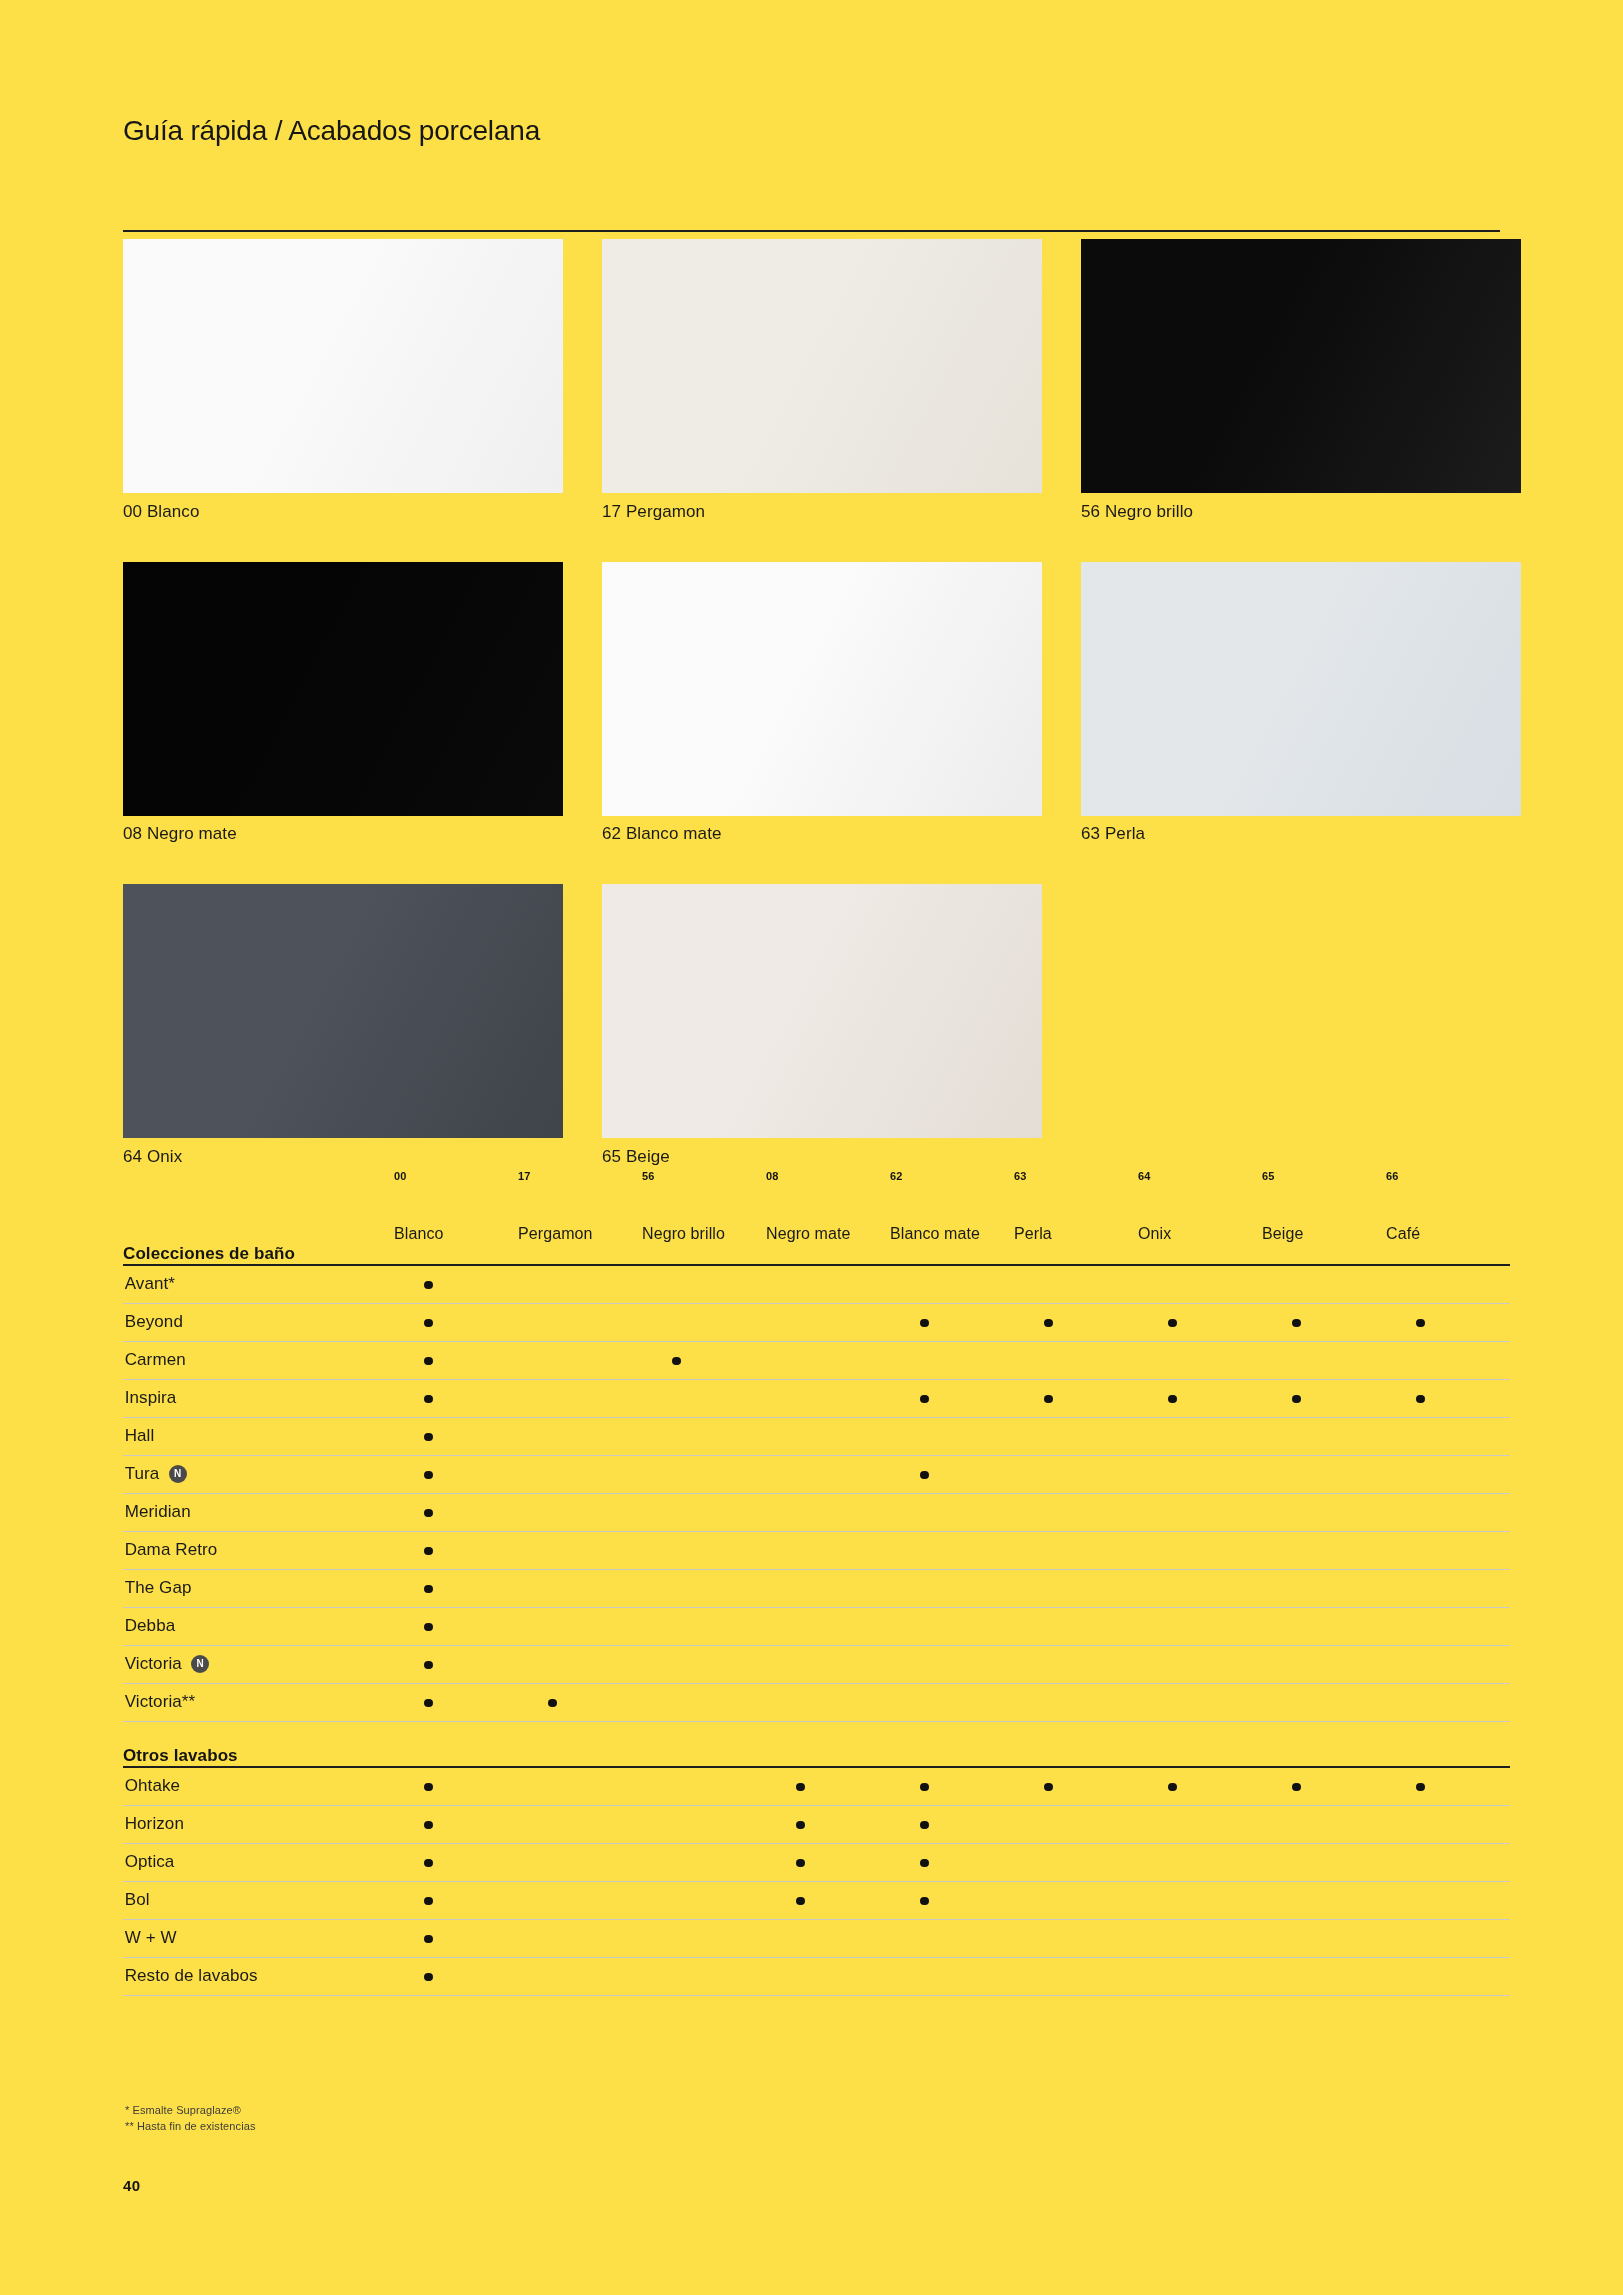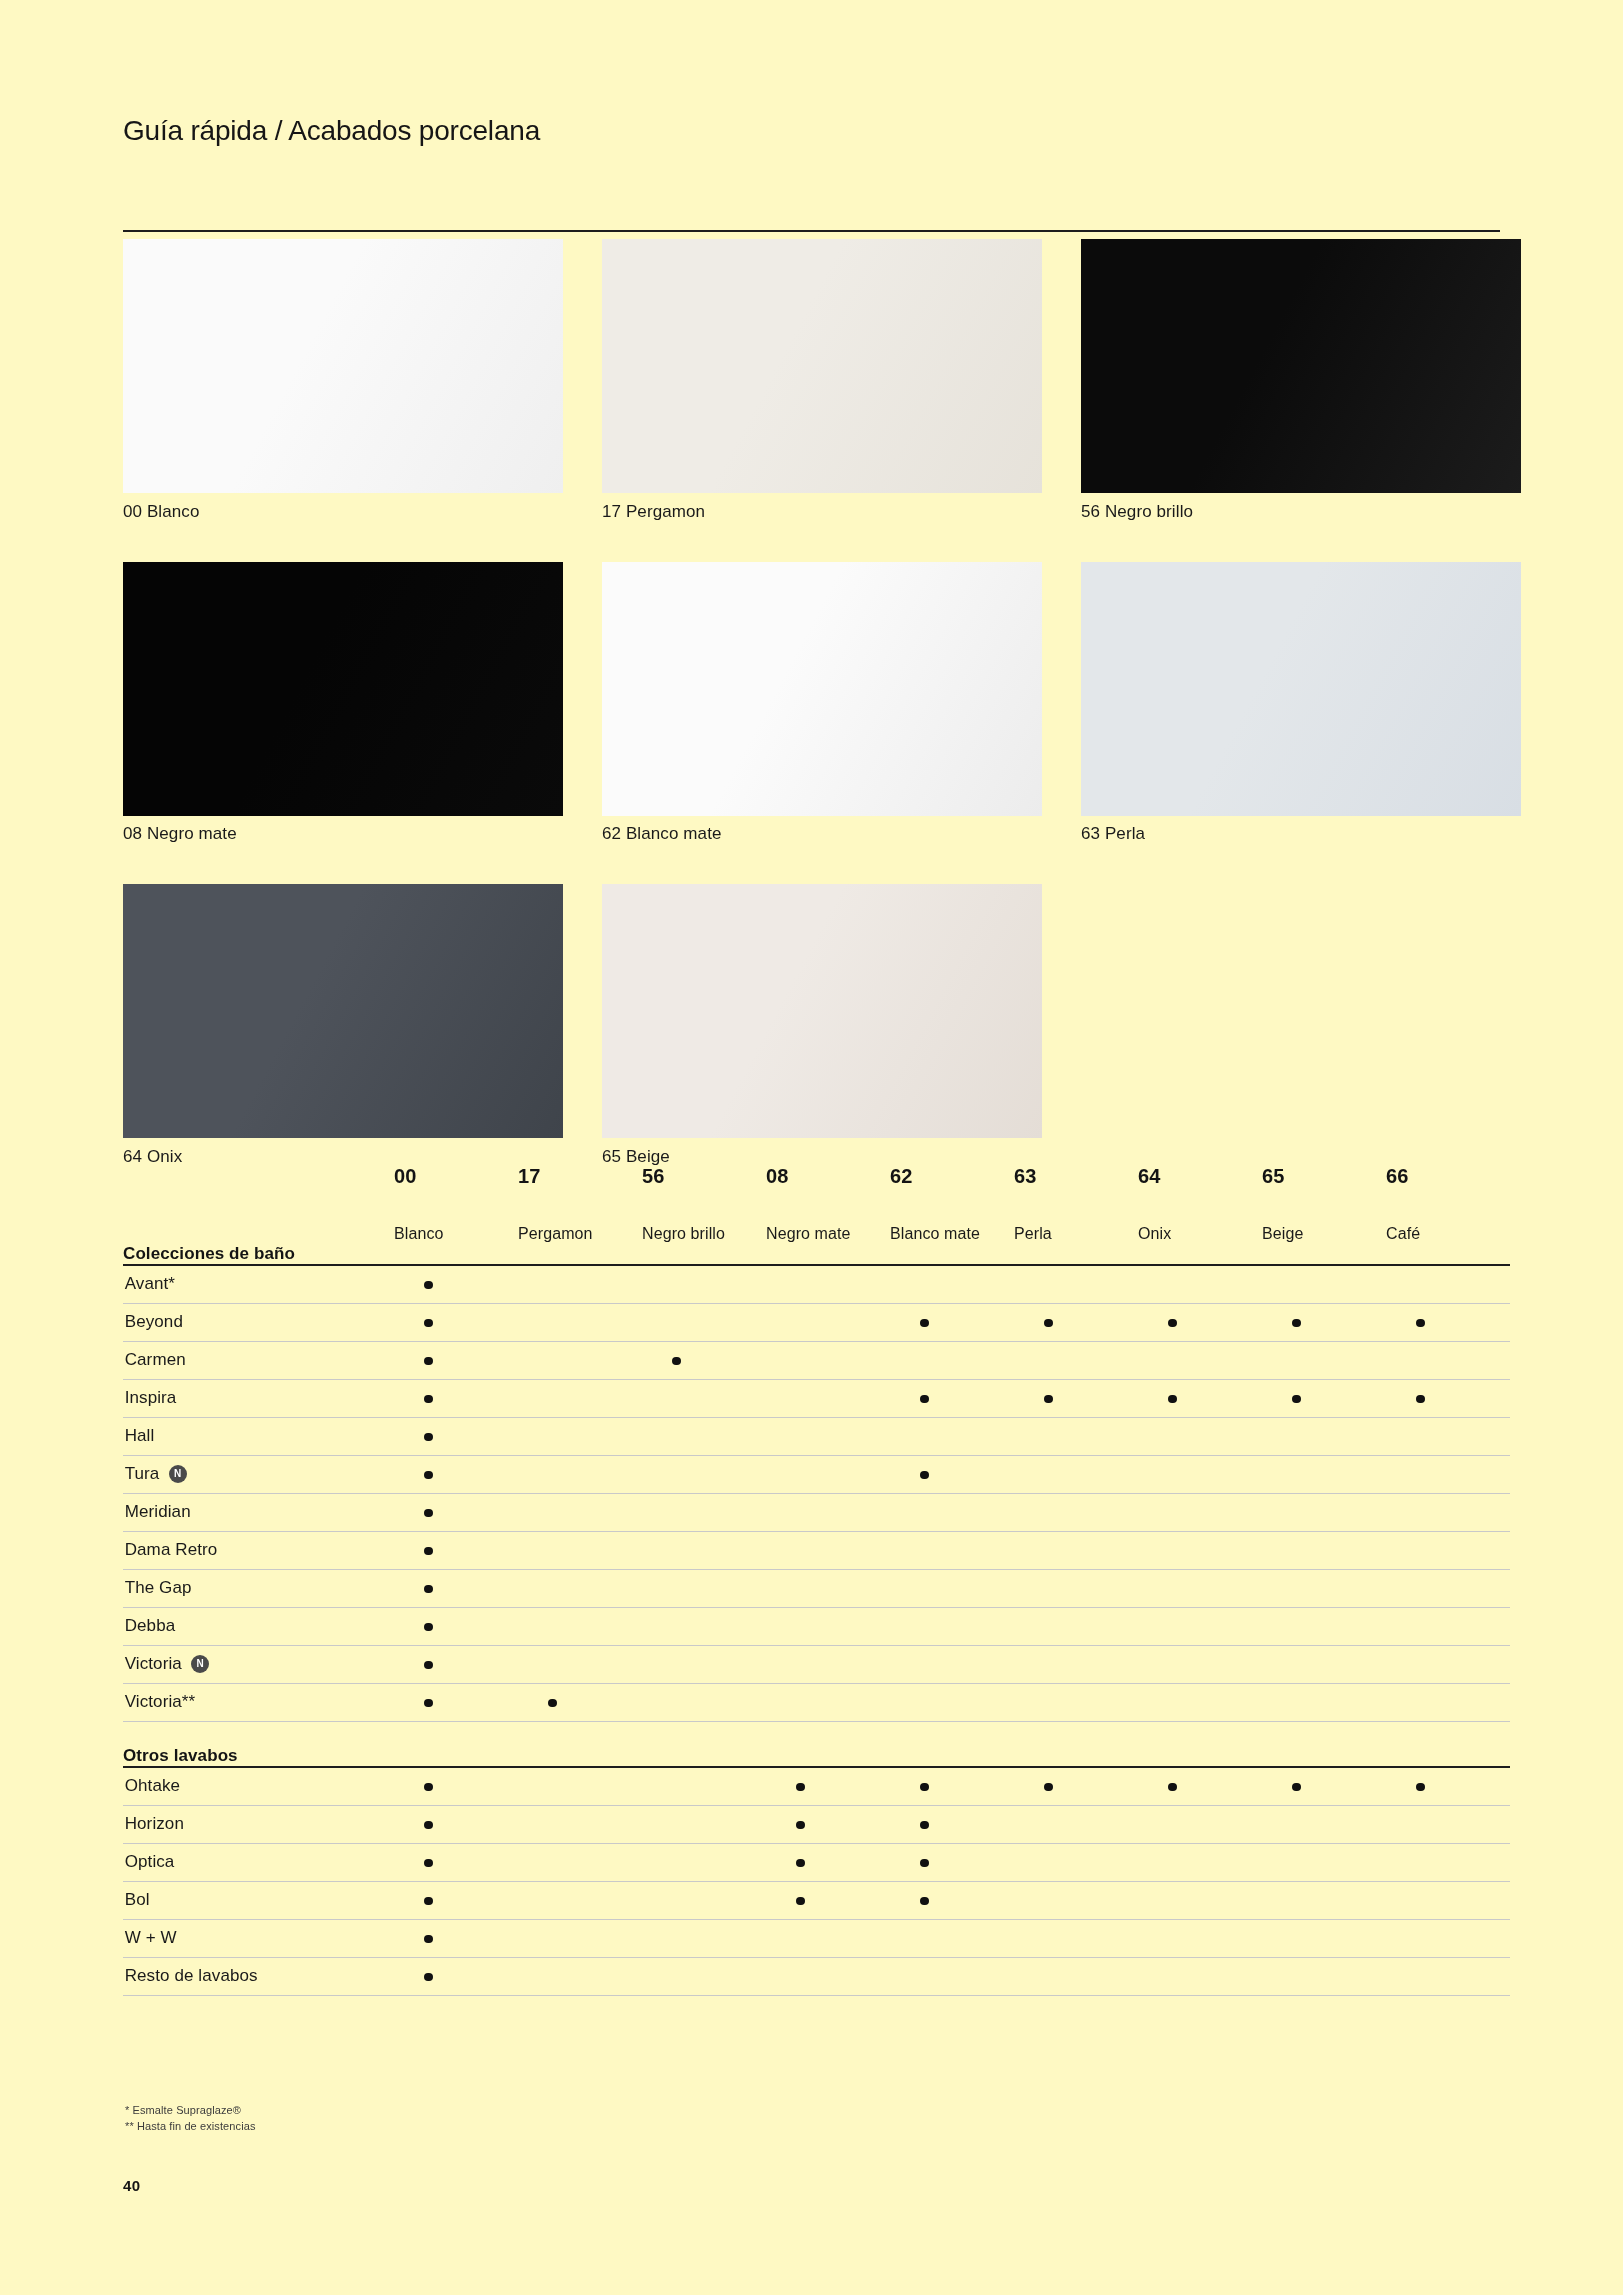--- a/index.html
+++ b/index.html
@@ -8,21 +8,21 @@
     height: 2295px;
     background: #ffffff;
     font-family: "Liberation Sans", sans-serif;
     color: #1a1a1a;
     -webkit-font-smoothing: antialiased;
   }
   .page {
     position: relative;
     width: 1623px;
     height: 2295px;
-    background: #fef9c3;
+    background: #fde047;
   }
 
   
   .page-title {
     position: absolute;
     left: 123px;
     top: 115px;
     font-size: 28px;
     font-weight: 500;
     letter-spacing: -0.2px;
@@ -84,21 +84,21 @@
   .mx th, .mx td { padding: 0; vertical-align: bottom; }
 
   
   .hdr-cell {
     height: 81px;
     vertical-align: top;
     padding-top: 3.4px;
     text-align: left;
   }
   .hdr-code {
-    font-size: 20px;
+    font-size: 11px;
     font-weight: 700;
     color: #141414;
     line-height: 21px;
     letter-spacing: 0.2px;
   }
   .hdr-name {
     font-size: 16px;
     font-weight: 400;
     color: #1a1a1a;
     line-height: 21px;

